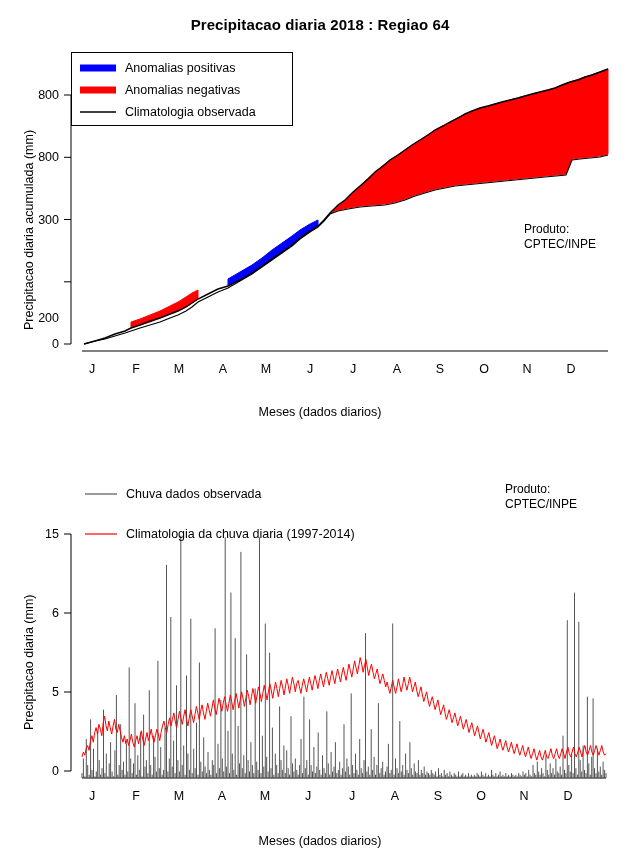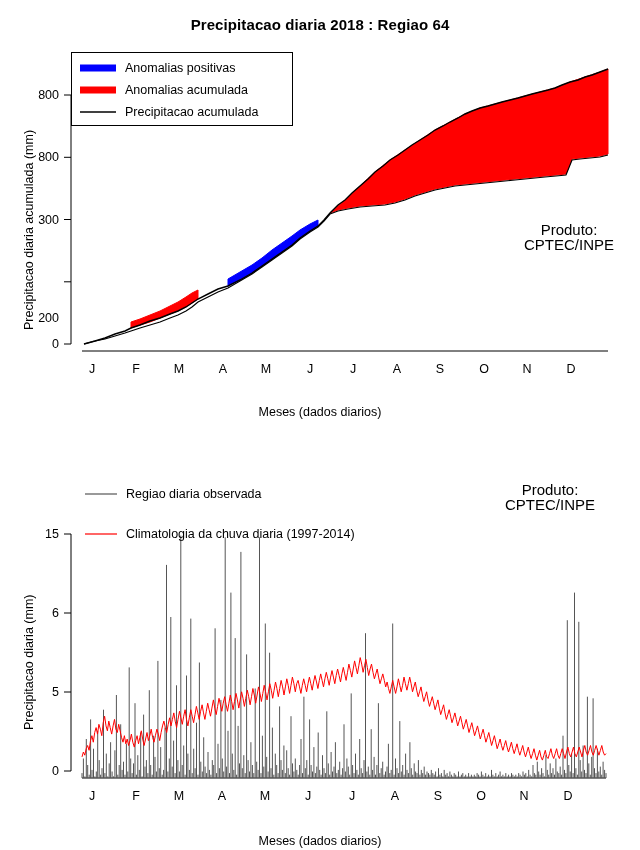--- a/index.html
+++ b/index.html
@@ -79,24 +79,24 @@
   .legend-key {
     display: inline-block;
     margin-right: 8px;
   }
   .legend-label {
     font-size: 12.5px;
   }
 
   .produto {
     position: absolute;
-    font-size: 15px;
+    font-size: 12px;
     line-height: 15px;
     white-space: pre-line;
-    text-align: center;
+    text-align: left;
   }
 
   svg { display: block; }
 </style>
 </head>
 <body>
 
 <div id="root">
 
   <div class="panel" id="panel-top">
@@ -175,29 +175,29 @@
           </svg>
       </span>
       <span class="legend-label">Anomalias positivas</span>
     </div>
     <div class="legend-row" style="left:79px; top:80px; height:20px;">
       <span class="legend-key">
         <svg width="38" height="12">
             <line x1="1" y1="6" x2="37" y2="6" stroke="#FF0000" stroke-width="7"></line>
           </svg>
       </span>
-      <span class="legend-label">Anomalias acumulada</span>
+      <span class="legend-label">Anomalias negativas</span>
     </div>
     <div class="legend-row" style="left:79px; top:102px; height:20px;">
       <span class="legend-key">
         <svg width="38" height="12">
             <line x1="1" y1="6" x2="37" y2="6" stroke="#000000" stroke-width="1.4"></line>
           </svg>
       </span>
-      <span class="legend-label">Precipitacao acumulada</span>
+      <span class="legend-label">Climatologia observada</span>
     </div>
 
     <div class="produto" style="left:524px; top:222px;">Produto:
 CPTEC/INPE</div>
   </div>
 
   <div class="panel" id="panel-bottom">
 
     <div class="axis-title y-axis-title" style="left:22px; top:300px;">Precipitacao diaria (mm)</div>
 
@@ -603,21 +603,21 @@
     <div class="tick-label" style="left:473px; top:359px; width:16px;">O</div>
     <div class="tick-label" style="left:516px; top:359px; width:16px;">N</div>
     <div class="tick-label" style="left:560px; top:359px; width:16px;">D</div>
 
     <div class="legend-row" style="left:84px; top:55px; height:18px;">
       <span class="legend-key">
         <svg width="34" height="12">
             <line x1="1" y1="6" x2="33" y2="6" stroke="#555555" stroke-width="1.2"></line>
           </svg>
       </span>
-      <span class="legend-label">Regiao diaria observada</span>
+      <span class="legend-label">Chuva dados observada</span>
     </div>
     <div class="legend-row" style="left:84px; top:75px; height:18px;margin-top:20px;">
       <span class="legend-key">
         <svg width="34" height="12">
             <line x1="1" y1="6" x2="33" y2="6" stroke="#FF0000" stroke-width="1.2"></line>
           </svg>
       </span>
       <span class="legend-label">Climatologia da chuva diaria (1997-2014)</span>
     </div>
 

